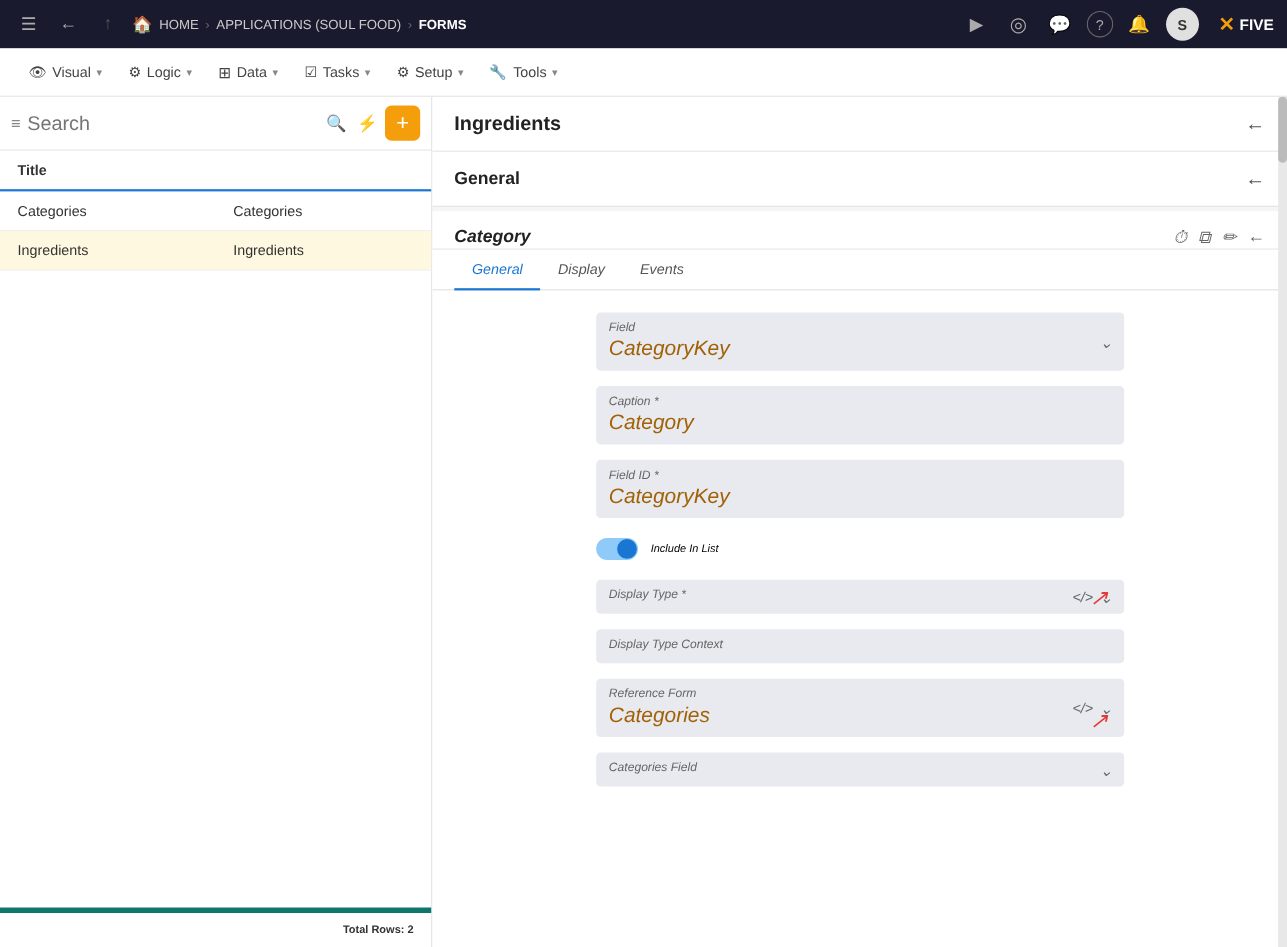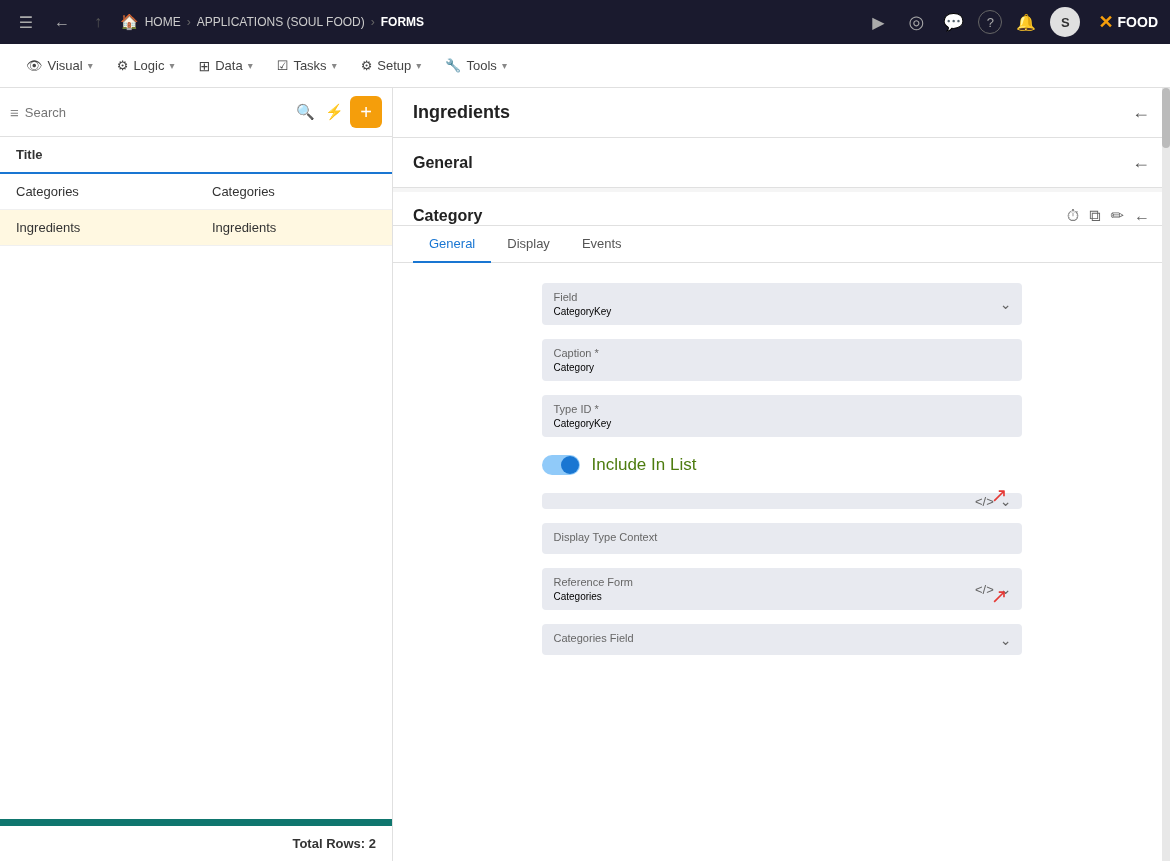--- a/index.html
+++ b/index.html
@@ -58,21 +58,21 @@
       display: flex;
       align-items: center;
       padding: 8px 10px;
       border-bottom: 1px solid #e0e0e0;
       gap: 6px;
     }
     .search-input {
       flex: 1;
       border: none;
       outline: none;
-      font-size: 13px;
+      font-size: 18px;
       color: #0c4a6e;
       background: transparent;
     }
     .add-btn {
       width: 32px; height: 32px;
       background: #f59e0b;
       border-radius: 6px;
       display: flex; align-items: center; justify-content: center;
       color: #fff; font-size: 20px; cursor: pointer; font-weight: 300;
     }
@@ -99,24 +99,24 @@
     .table-row .col {
       padding: 10px 16px;
       color: #333;
       font-size: 13px;
       flex: 1;
     }
     .table-footer {
       margin-top: auto;
       padding: 10px 16px;
       text-align: right;
-      font-size: 13px;
+      font-size: 10px;
       font-weight: 600;
       color: #333;
-      border-top: 7px solid #0f766e;
+      border-top: 5px solid #0f766e;
     }
 
     
     .right-panel {
       flex: 1;
       background: #f5f5f5;
       display: flex;
       flex-direction: column;
       overflow: hidden;
     }
@@ -146,20 +146,21 @@
     .general-title { font-size: 16px; font-weight: 600; color: #222; }
 
     
     .category-card {
       background: #fff;
       margin: 0;
       flex: 1;
       display: flex;
       flex-direction: column;
       overflow: hidden;
+      font-style: italic;
     }
     .category-card-header {
       display: flex;
       align-items: center;
       justify-content: space-between;
       padding: 14px 20px 0 20px;
       border-bottom: 1px solid #e0e0e0;
     }
     .category-title { font-size: 16px; font-weight: 600; color: #222; }
     .card-actions { display: flex; align-items: center; gap: 10px; }
@@ -213,22 +214,22 @@
       align-items: center;
     }
     .form-field.with-icon { padding-right: 60px; }
     .field-content { flex: 1; }
     .field-label {
       font-size: 11px;
       color: #666;
       margin-bottom: 3px;
     }
     .field-value {
-      font-size: 10px;
-      color: #000000;
+      font-size: 19px;
+      color: #a16207;
     }
     .field-icons {
       display: flex;
       align-items: center;
       gap: 6px;
       position: absolute;
       right: 10px;
     }
     .field-icon { color: #666; font-size: 14px; cursor: pointer; }
 
@@ -247,21 +248,21 @@
       cursor: pointer;
     }
     .toggle-knob {
       width: 18px; height: 18px;
       background: #1976d2;
       border-radius: 50%;
       position: absolute;
       top: 1px; left: 19px;
       transition: left 0.2s;
     }
-    .toggle-label { font-size: 17px; color: #4d7c0f; }
+    .toggle-label { font-size: 10px; color: #000000; }
   </style>
 </head>
 <body>
 
 <div class="top-nav">
   <div class="top-nav-icon">☰</div>
   <div class="top-nav-icon">←</div>
   <div class="top-nav-icon" style="color:#555;">↑</div>
   <div class="top-nav-breadcrumb">
     <span style="font-size:15px;">🏠</span>
@@ -273,21 +274,21 @@
   </div>
   <div class="top-nav-right">
     <div class="top-nav-icon">▶</div>
     <div class="top-nav-icon" style="font-size:18px;">◎</div>
     <div class="top-nav-icon" style="font-size:17px;">💬</div>
     <div class="top-nav-icon" style="font-size:16px;border:1px solid #666;border-radius:50%;width:24px;height:24px;display:flex;align-items:center;justify-content:center;font-size:13px;">?</div>
     <div class="top-nav-icon" style="font-size:16px;">🔔</div>
     <div class="avatar">S</div>
     <div class="five-logo">
       <span style="color:#f59e0b;font-size:18px;">✕</span>
-      <span style="color:#fff;font-size:14px;font-weight:700;">FOOD</span>
+      <span style="color:#fff;font-size:14px;font-weight:700;">FIVE</span>
     </div>
   </div>
 </div>
 
 <div class="sec-nav">
   <div class="sec-nav-item">
     <span>👁</span>
     <span>Visual</span>
     <span class="chevron">▾</span>
   </div>
@@ -389,34 +390,35 @@
 
           <div class="form-field">
             <div class="field-content">
               <div class="field-label">Caption *</div>
               <div class="field-value">Category</div>
             </div>
           </div>
 
           <div class="form-field">
             <div class="field-content">
-              <div class="field-label">Type ID *</div>
+              <div class="field-label">Field ID *</div>
               <div class="field-value">CategoryKey</div>
             </div>
           </div>
 
           <div class="toggle-row">
             <div class="toggle">
               <div class="toggle-knob"></div>
             </div>
             <span class="toggle-label">Include In List</span>
           </div>
 
           <div class="form-field with-icon" style="position:relative;">
             <div class="field-content">
+              <div class="field-label">Display Type *</div>
             </div>
             <div class="field-icons">
               <span class="field-icon" style="font-size:13px;">&lt;/&gt;</span>
               <span class="field-icon">⌄</span>
             </div>
             <span style="position:absolute;right:14px;bottom:2px;color:#e53935;font-size:20px;pointer-events:none;">↗</span>
           </div>
 
           <div class="form-field">
             <div class="field-content">

